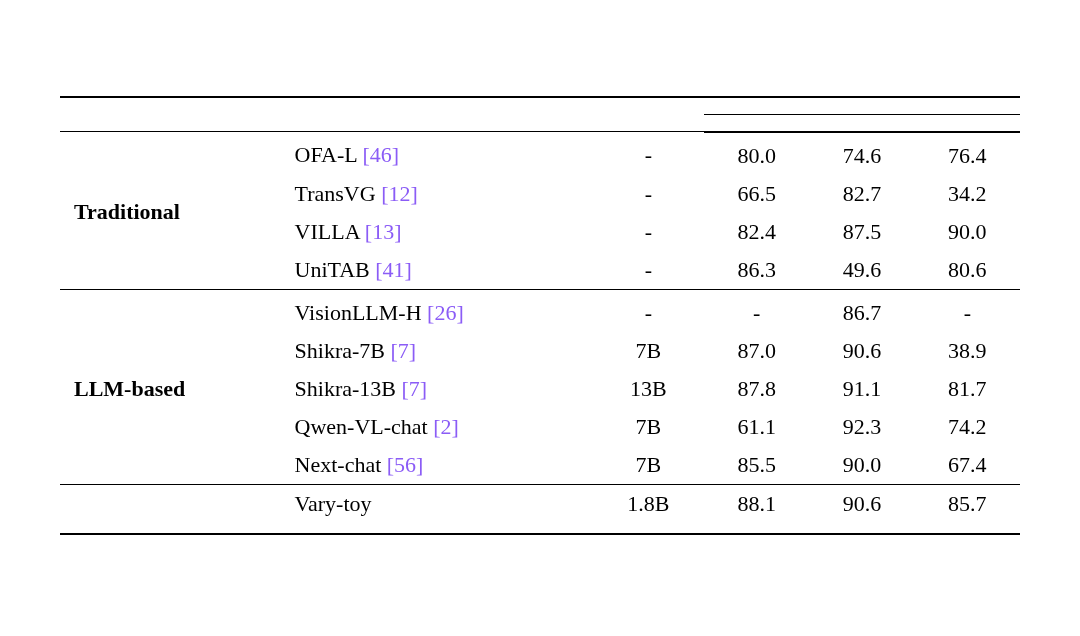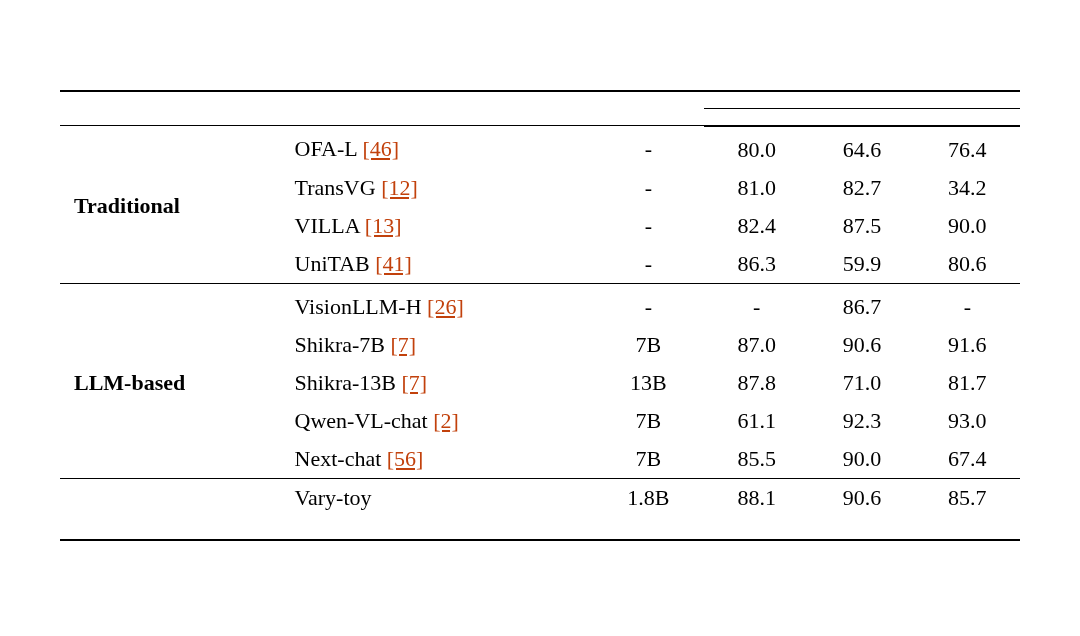--- a/index.html
+++ b/index.html
@@ -39,31 +39,31 @@
     th.left-align, td.left-align {
       text-align: left;
     }
     tbody td {
       text-align: center;
       padding: 6px 14px;
     }
     tbody td.left-align {
       text-align: left;
     }
-    .teal { color: #c2410c; text-decoration: underline; }
+    .teal { color: #8b5cf6; }
     .section-divider td {
       border-top: 1.5px solid #000;
       padding-top: 10px;
     }
     .last-divider td {
       border-top: 1.5px solid #000;
     }
     .final-row td {
       border-bottom: 2.5px solid #000;
-      padding-bottom: 28px;
+      padding-bottom: 16px;
     }
     .type-cell {
       vertical-align: middle;
       text-align: left;
       padding: 6px 14px;
       font-weight: bold;
     }
     .watermark {
       font-size: 18px;
       color: #888;
@@ -92,72 +92,72 @@
         <th></th>
         <th></th>
       </tr>
     </thead>
     <tbody id="table-body">
     <tr class="section-divider">
           <td rowspan="4" class="type-cell left-align">Traditional</td>
           <td class="left-align">OFA-L <span class="teal">[46]</span></td>
           <td>-</td>
           <td>80.0</td>
-          <td>64.6</td>
+          <td>74.6</td>
           <td>76.4</td>
         </tr>
         <tr>
           <td class="left-align">TransVG <span class="teal">[12]</span></td>
           <td>-</td>
-          <td>81.0</td>
+          <td>66.5</td>
           <td>82.7</td>
           <td>34.2</td>
         </tr>
         <tr>
           <td class="left-align">VILLA <span class="teal">[13]</span></td>
           <td>-</td>
           <td>82.4</td>
           <td>87.5</td>
           <td>90.0</td>
         </tr>
         <tr>
           <td class="left-align">UniTAB <span class="teal">[41]</span></td>
           <td>-</td>
           <td>86.3</td>
-          <td>59.9</td>
+          <td>49.6</td>
           <td>80.6</td>
         </tr>
         <tr class="section-divider">
           <td rowspan="5" class="type-cell left-align">LLM-based</td>
           <td class="left-align">VisionLLM-H <span class="teal">[26]</span></td>
           <td>-</td>
           <td>-</td>
           <td>86.7</td>
           <td>-</td>
         </tr>
         <tr>
           <td class="left-align">Shikra-7B <span class="teal">[7]</span></td>
           <td>7B</td>
           <td>87.0</td>
           <td>90.6</td>
-          <td>91.6</td>
+          <td>38.9</td>
         </tr>
         <tr>
           <td class="left-align">Shikra-13B <span class="teal">[7]</span></td>
           <td>13B</td>
           <td>87.8</td>
-          <td>71.0</td>
+          <td>91.1</td>
           <td>81.7</td>
         </tr>
         <tr>
           <td class="left-align">Qwen-VL-chat <span class="teal">[2]</span></td>
           <td>7B</td>
           <td>61.1</td>
           <td>92.3</td>
-          <td>93.0</td>
+          <td>74.2</td>
         </tr>
         <tr>
           <td class="left-align">Next-chat <span class="teal">[56]</span></td>
           <td>7B</td>
           <td>85.5</td>
           <td>90.0</td>
           <td>67.4</td>
         </tr>
         <tr class="last-divider final-row">
           <td class="type-cell"></td>

